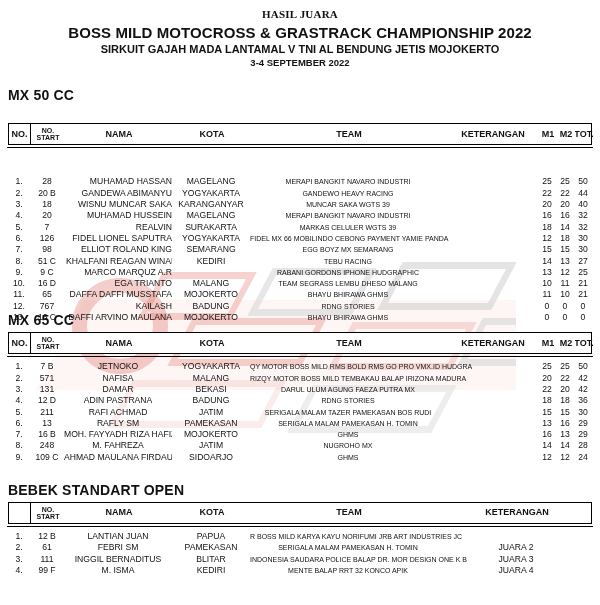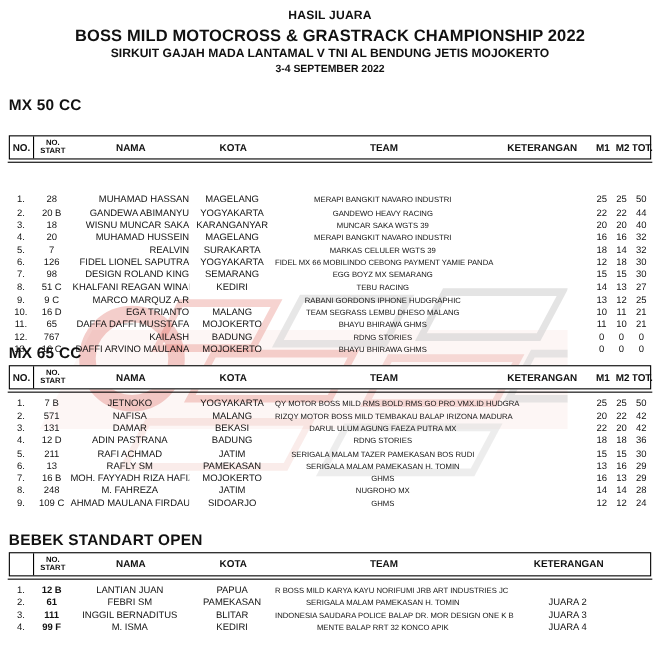--- a/index.html
+++ b/index.html
@@ -8,21 +8,21 @@
     background:#ffffff;
     font-family:"Liberation Sans", sans-serif;
     color:#111;
     position:relative;
     overflow:hidden;
   }
   .page{position:relative;z-index:2;}
 
   
   .doc-header{text-align:center;padding-top:8px;line-height:1.15;}
-  .h-line1{font-size:11px;font-weight:bold;letter-spacing:.2px;}
+  .h-line1{font-size:11px;font-weight:bold;letter-spacing:.2px;font-family:Liberation Serif, serif;}
   .h-line2{font-size:15px;font-weight:bold;margin-top:3px;letter-spacing:.1px;}
   .h-line3{font-size:11px;font-weight:bold;margin-top:2px;}
   .h-line4{font-size:9.5px;font-weight:bold;margin-top:2px;}
 
   
   .section{margin:0 8px;}
   .section-title{font-size:14px;font-weight:bold;letter-spacing:.2px;}
   .sec-0 .section-title{margin-top:19px;margin-bottom:20px;}
   .sec-1 .section-title{margin-top:13px;margin-bottom:4px;}
   .sec-2 .section-title{margin-top:19px;margin-bottom:4px;}
@@ -62,21 +62,21 @@
   .c-no{width:22px;flex:0 0 22px;}
   .c-start{width:34px;flex:0 0 34px;}
   .c-nama{width:108px;flex:0 0 108px;}
   .c-kota{width:78px;flex:0 0 78px;}
   .c-team{width:196px;flex:0 0 196px;}
   .c-ket{width:92px;flex:0 0 92px;}
   .c-m1,.c-m2,.c-tot{width:18px;flex:0 0 18px;}
 
   
   .sec-2 .c-ket{width:140px;flex:0 0 140px;}
-  .sec-2 .trow .c-start{font-weight:bold;}
+  .sec-2 .trow .c-start{font-weight:normal;}
 
   
   .sec-0 .trow .c-nama{text-align:right;padding-left:2px;margin-top:24px;}
 
   
   .watermark{position:absolute;left:0;top:0;width:516px;height:605px;z-index:1;pointer-events:none;overflow:hidden;}
   .wm-ring{
     position:absolute;left:72px;top:278px;width:66px;height:66px;
     border:15px solid rgba(214,80,70,0.28);border-radius:50%;
   }
@@ -206,21 +206,21 @@
             <div class="cell c-kota">YOGYAKARTA</div>
             <div class="cell c-team">FIDEL MX 66 MOBILINDO CEBONG PAYMENT YAMIE PANDA</div>
             <div class="cell c-ket"></div>
             <div class="cell c-m1">12</div>
             <div class="cell c-m2">18</div>
             <div class="cell c-tot">30</div>
           </div>
           <div class="trow">
             <div class="cell c-no">7.</div>
             <div class="cell c-start">98</div>
-            <div class="cell c-nama">DESIGN ROLAND KING</div>
+            <div class="cell c-nama">ELLIOT ROLAND KING</div>
             <div class="cell c-kota">SEMARANG</div>
             <div class="cell c-team">EGG BOYZ MX SEMARANG</div>
             <div class="cell c-ket"></div>
             <div class="cell c-m1">15</div>
             <div class="cell c-m2">15</div>
             <div class="cell c-tot">30</div>
           </div>
           <div class="trow">
             <div class="cell c-no">8.</div>
             <div class="cell c-start">51 C</div>

